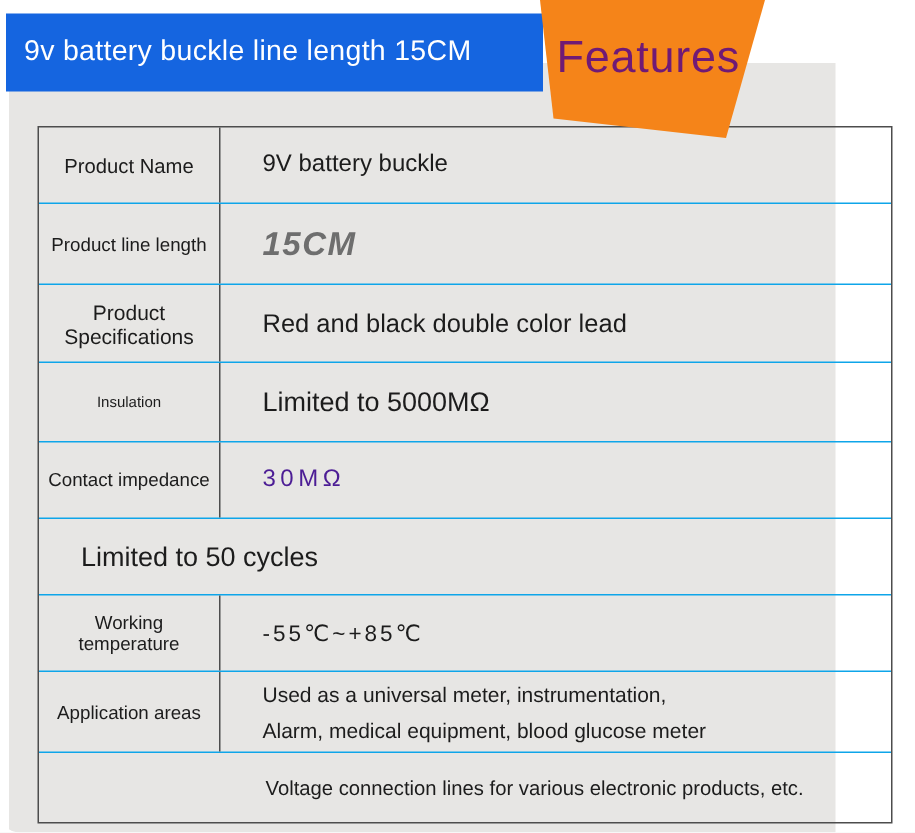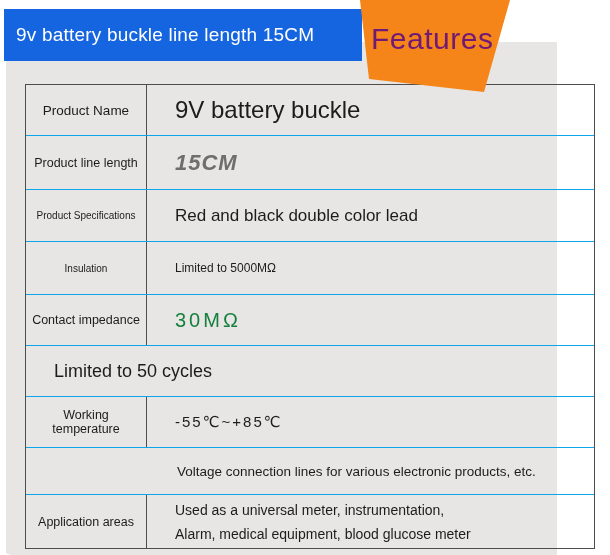--- a/index.html
+++ b/index.html
@@ -81,28 +81,28 @@
     padding-left:28px;
     box-sizing:border-box;
   }
   .row-full .cell-value{padding-left:151px;}
   
   .h1{height:50px}.h2{height:54px}.h3{height:52px}.h4{height:53px}
   .h5{height:51px}.h6{height:51px}.h7{height:51px}.h8{height:54px}.h9{height:47px}
   
   .lb-md{font-size:13.5px}
   .lb-sm{font-size:12.5px}
-  .lb-xs{font-size:10px}
+  .lb-xs{font-size:14px}
   .lb-lg{font-size:10px}
   
-  .v-name{font-size:24px;}
+  .v-name{font-size:16px;}
   .v-15cm{font-size:22px;font-weight:bold;color:#6e6e6e;letter-spacing:1px;font-style:italic;}
   .v-spec{font-size:17px;}
-  .v-insul{font-size:12px;}
-  .v-imped{font-size:20px;color:#15803d;letter-spacing:3px;}
+  .v-insul{font-size:18px;}
+  .v-imped{font-size:16px;color:#4c1d95;letter-spacing:3px;}
   .v-durab{font-size:18px;}
   .v-temp{font-size:15px;letter-spacing:2px;}
   .v-app{font-size:14px;line-height:24px;}
   .v-volt{font-size:13.5px;}
 </style>
 </head>
 <body>
 
 <div id="screen">
 
@@ -158,28 +158,28 @@
       </div>
     </div>
 
     <div class="row h7">
       <div class="cell-label lb-sm">Working temperature</div>
       <div class="cell-value">
         <span class="v-temp">-55℃~+85℃</span>
       </div>
     </div>
 
-    <div class="row h9 row-full">
-      <div class="cell-value">
-        <span class="v-volt">Voltage connection lines for various electronic products, etc.</span>
-      </div>
-    </div>
-
     <div class="row h8">
       <div class="cell-label lb-sm">Application areas</div>
       <div class="cell-value">
         <span class="v-app">Used as a universal meter, instrumentation,</span>
         <span class="v-app">Alarm, medical equipment, blood glucose meter</span>
       </div>
     </div>
 
+    <div class="row h9 row-full">
+      <div class="cell-value">
+        <span class="v-volt">Voltage connection lines for various electronic products, etc.</span>
+      </div>
+    </div>
+
   </div>
 </div>
 
 </body></html>

